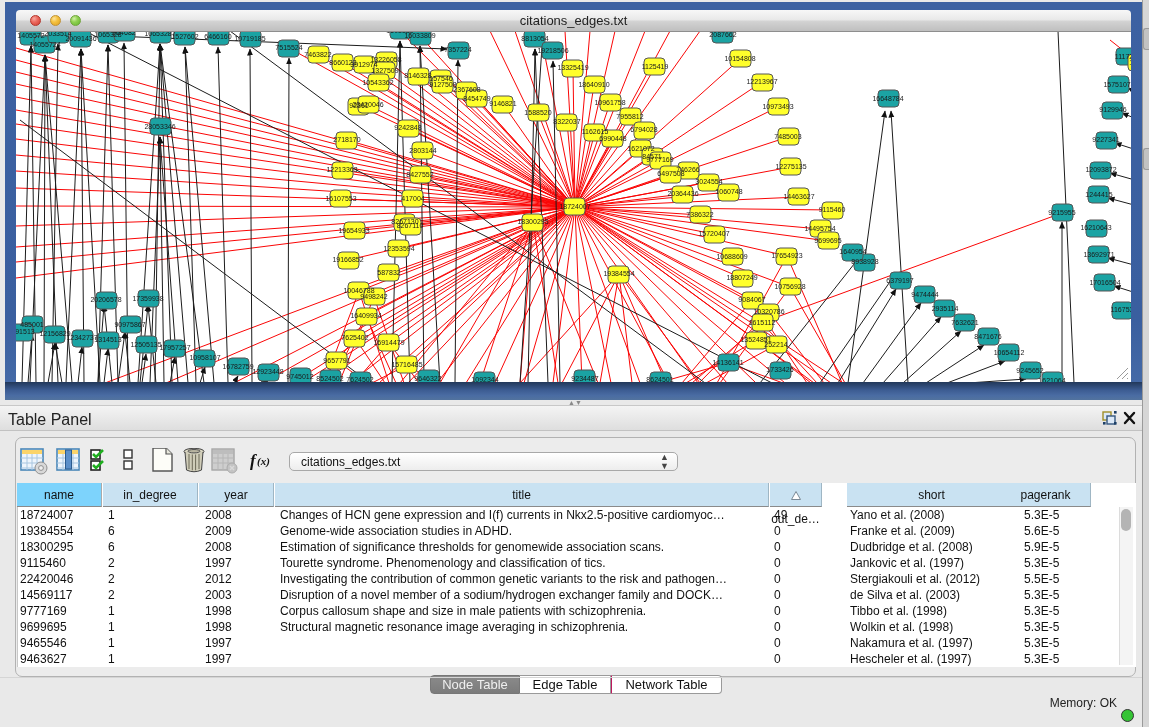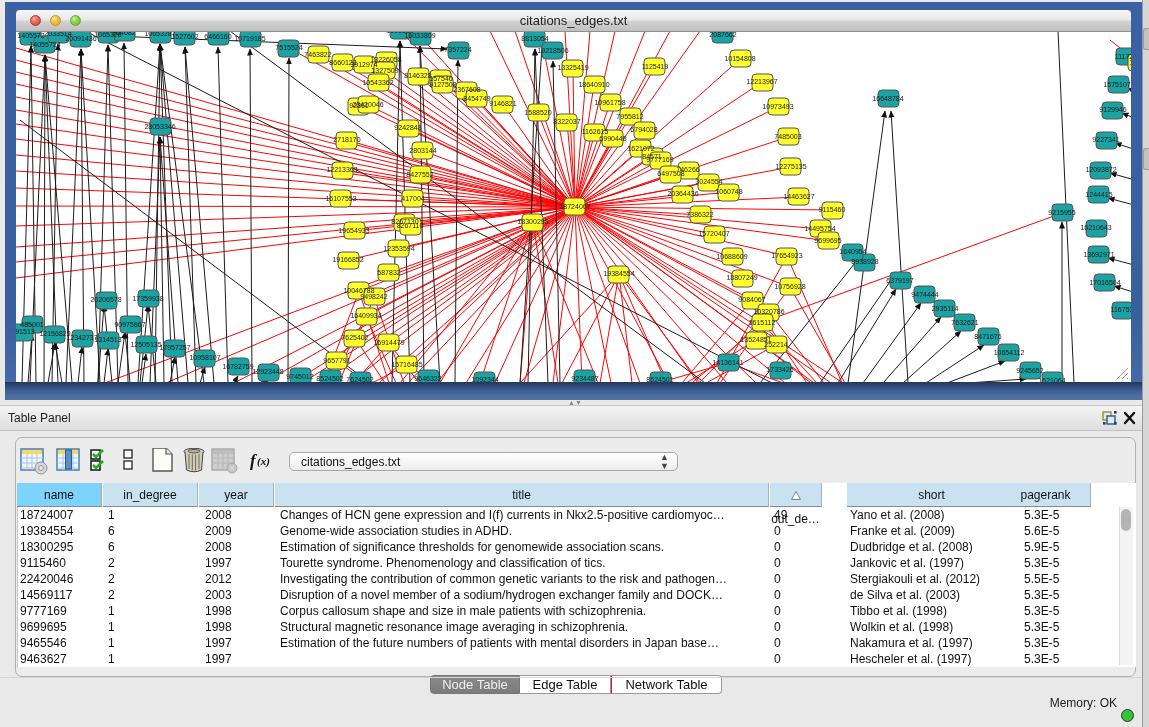--- a/index.html
+++ b/index.html
@@ -4,21 +4,21 @@
 html,body{width:1149px;height:727px;overflow:hidden;font-family:"Liberation Sans",sans-serif;background:#e9e9e9}
 .abs{position:absolute}
 
 #frame{position:absolute;left:5px;top:2px;width:1138px;height:398px;background:linear-gradient(180deg,#3c61a2 0%,#3a5f9f 80%,#486da9 100%);}
 #tbar{position:absolute;left:16px;top:10px;width:1115px;height:22px;background:linear-gradient(180deg,#f7f7f7 0%,#e9e9e9 45%,#d2d2d2 55%,#bfbfbf 100%);border-radius:4px 4px 0 0;border-bottom:1px solid #8e8e8e}
 #tbar .tl{position:absolute;top:5px;width:11px;height:11px;border-radius:50%;}
 #title{position:absolute;top:3px;left:0;width:100%;text-align:center;font-size:13px;color:#222}
 #graph{position:absolute;left:16px;top:32px;width:1115px;height:350px;background:#fff;overflow:hidden}
 
 #tphead{position:absolute;left:0;top:405px;width:1142px;height:26px;background:linear-gradient(180deg,#f4f4f4,#dedede);border-top:1px solid #c8c8c8;border-bottom:1px solid #c2c2c2}
-#tphead span{position:absolute;left:8px;top:5px;font-size:12px;color:#222}
+#tphead span{position:absolute;left:8px;top:5px;font-size:16px;color:#222}
 #panel{position:absolute;left:15px;top:437px;width:1121px;height:240px;background:#ececec;border:1px solid #b2b2b2;border-radius:7px}
 #tblwhite{position:absolute;left:17px;top:483px;width:1119px;height:184px;background:#fff;border-left:1px solid #c8c8c8}
 .hc{position:absolute;top:483px;height:24px;font-size:12px;text-align:center;line-height:24px;color:#111;border-right:1px solid #9fb6c4;border-bottom:1px solid #8a8a8a}
 .hc.b{background:#c9e2f2}
 .hc.g{background:#7dd3fc;border-right-color:#aaa}
 .row{position:absolute;left:17px;width:1100px;height:16px;font-size:12px;color:#111}
 .row span{position:absolute;top:1px;white-space:nowrap}
 
 #combo{position:absolute;left:289px;top:452px;width:389px;height:19px;border:1px solid #a8a8a8;border-radius:5px;background:linear-gradient(180deg,#fff,#ededed);font-size:12px;color:#111;line-height:18px;padding-left:11px}
 #combo .ar{position:absolute;right:8px;top:0;font-size:9px;color:#444;line-height:9px}
@@ -736,21 +736,20 @@
     <span style="left:188px">1998</span>
     <span style="left:263px">Structural magnetic resonance image averaging in schizophrenia.</span>
     <span style="left:757px">0</span>
     <span style="left:833px">Wolkin et al. (1998)</span>
     <span style="left:1007px">5.3E-5</span>
   </div>
 <div class="row" style="top:635px">
     <span style="left:3px">9465546</span>
     <span style="left:91px">1</span>
     <span style="left:188px">1997</span>
-    <span style="left:263px">Estimation of the future numbers of patients with mental disorders in Japan base…</span>
     <span style="left:757px">0</span>
     <span style="left:833px">Nakamura et al. (1997)</span>
     <span style="left:1007px">5.3E-5</span>
   </div>
 <div class="row" style="top:651px">
     <span style="left:3px">9463627</span>
     <span style="left:91px">1</span>
     <span style="left:188px">1997</span>
     <span style="left:757px">0</span>
     <span style="left:833px">Hescheler et al. (1997)</span>

